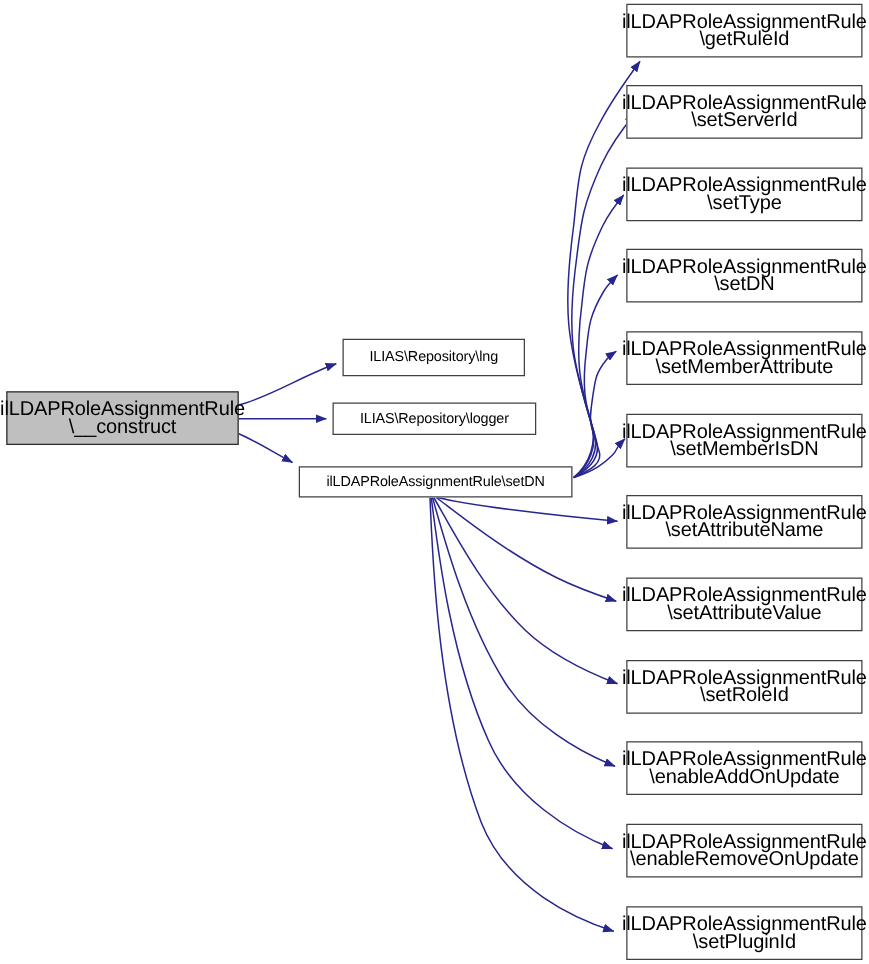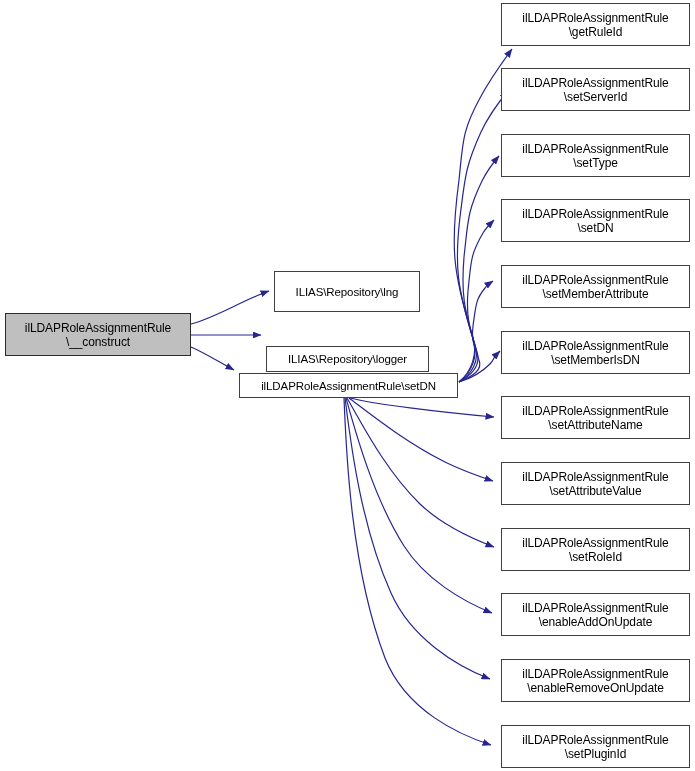--- a/index.html
+++ b/index.html
@@ -23,21 +23,21 @@
     width: 695px;
     height: 771px;
     pointer-events: none;
   }
   .node {
     position: absolute;
     box-sizing: border-box;
     border: 1px solid #404040;
     background: #ffffff;
     color: #000000;
-    font-size: 12px;
+    font-size: 16px;
     line-height: 14px;
     text-align: center;
     display: flex;
     align-items: center;
     justify-content: center;
     white-space: pre-line;
     letter-spacing: -0.1px;
   }
   .node.root {
     background: #bfbfbf;
@@ -74,22 +74,22 @@
         <path d="M346,398 C355,430 373,497 404,546 C425,579 462,601 492,613" fill="none" stroke="#27268f" stroke-width="1.2" marker-end="url(#arrowhead)"></path>
         <path d="M345,398 C350,437 360,524 391,593 C411,638 456,666 490,679" fill="none" stroke="#27268f" stroke-width="1.2" marker-end="url(#arrowhead)"></path>
         <path d="M344,398 C346,446 350,566 385,658 C406,711 460,735 491,745" fill="none" stroke="#27268f" stroke-width="1.2" marker-end="url(#arrowhead)"></path>
       </g>
   </svg>
 
   <div class="node root" id="node-construct" style="left: 5px; top: 313px; width: 186px; height: 43px;">ilLDAPRoleAssignmentRule
 \__construct</div>
 
   <div id="mid-layer">
-      <div class="node small" style="left: 274px; top: 271px; width: 146px; height: 41px;">ILIAS\Repository\lng</div>
-      <div class="node small" style="left: 266px; top: 322px; width: 163px; height: 26px; margin-top: 24px;">ILIAS\Repository\logger</div>
+      <div class="node small" style="left: 274px; top: 271px; width: 146px; height: 30px;">ILIAS\Repository\lng</div>
+      <div class="node small" style="left: 266px; top: 322px; width: 163px; height: 26px;">ILIAS\Repository\logger</div>
       <div class="node small" style="left: 239px; top: 373px; width: 219px; height: 25px;">ilLDAPRoleAssignmentRule\setDN</div>
     </div>
   <div id="leaf-layer">
       <div class="node " style="left: 501px; top: 3px; width: 189px; height: 43px;">ilLDAPRoleAssignmentRule
 \getRuleId</div>
       <div class="node " style="left: 501px; top: 68px; width: 189px; height: 43px;">ilLDAPRoleAssignmentRule
 \setServerId</div>
       <div class="node " style="left: 501px; top: 134px; width: 189px; height: 43px;">ilLDAPRoleAssignmentRule
 \setType</div>
       <div class="node " style="left: 501px; top: 199px; width: 189px; height: 43px;">ilLDAPRoleAssignmentRule

